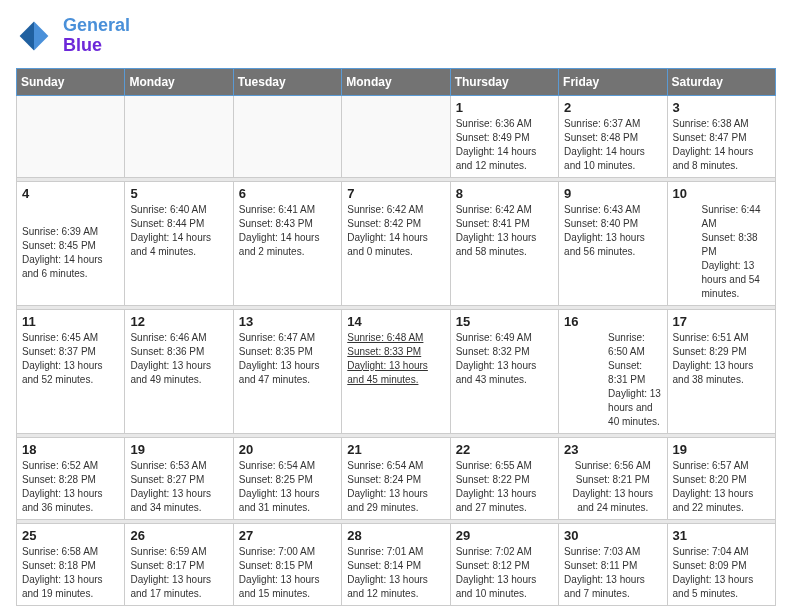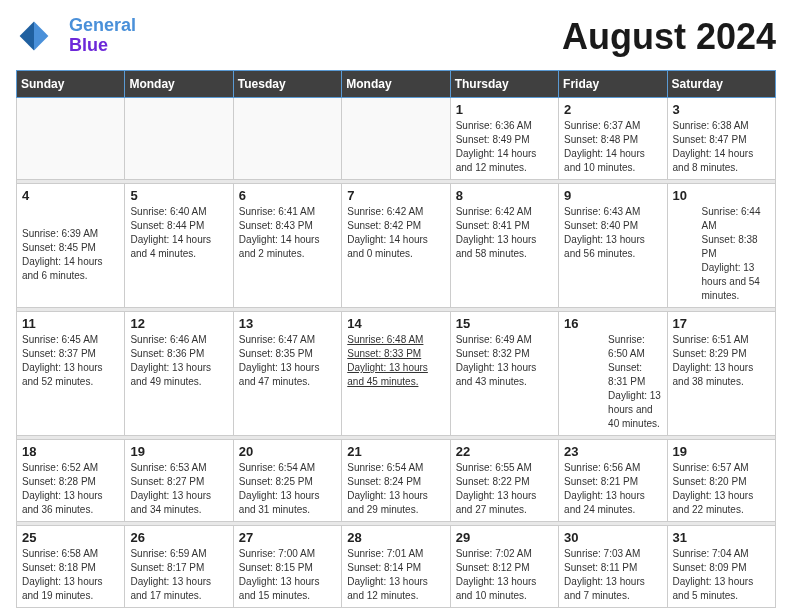--- a/index.html
+++ b/index.html
@@ -12,21 +12,21 @@
     }
     .header {
       display: flex;
       justify-content: space-between;
       align-items: flex-start;
       margin-bottom: 12px;
     }
     .logo {
       display: flex;
       align-items: center;
-      gap: 17px;
+      gap: 11px;
     }
     .logo-text {
       font-size: 18px;
       font-weight: bold;
       color: #1a1a1a;
       line-height: 1.1;
     }
     .logo-text span {
       color: #4a90d9;
     }
@@ -45,21 +45,21 @@
     .location {
       font-size: 15px;
       color: #444;
     }
     .calendar {
       width: 100%;
       border-collapse: collapse;
       border: 1px solid #ccc;
     }
     .calendar th {
-      background-color: #404040;
+      background-color: #737373;
       color: #fff;
       font-size: 12px;
       font-weight: bold;
       padding: 6px 4px;
       text-align: left;
       border: 1px solid #5a9ad4;
     }
     .calendar td {
       border: 1px solid #ccc;
       vertical-align: top;
@@ -99,21 +99,20 @@
     <svg class="logo-icon" viewBox="0 0 40 40">
       <polygon points="20,4 36,20 20,36" fill="#4a90d9"></polygon>
       <polygon points="4,20 20,4 20,36" fill="#2060a0"></polygon>
     </svg>
     <div class="logo-text">
       <div><span>General</span></div>
       <div><span style="color:#6d28d9">Blue</span></div>
     </div>
   </div>
   <div class="title-block">
-    <div class="month-year">August 2024</div>
   </div>
 </div>
 
 <table class="calendar">
   <thead>
     <tr>
     <th>Sunday</th>
         <th>Monday</th>
         <th>Tuesday</th>
         <th>Monday</th>
@@ -270,21 +269,21 @@
 Daylight: 13 hours and 29 minutes.</div>
         </td>
         <td>
           <span class="day-num">22</span>
           <div class="day-info" style="white-space: pre-line;">Sunrise: 6:55 AM
 Sunset: 8:22 PM
 Daylight: 13 hours and 27 minutes.</div>
         </td>
         <td>
           <span class="day-num">23</span>
-          <div class="day-info" style="white-space: pre-line;">Sunrise: 6:56 AM
+          <div class="day-info" style="white-space: pre-line; text-align: center;">Sunrise: 6:56 AM
 Sunset: 8:21 PM
 Daylight: 13 hours and 24 minutes.</div>
         </td>
         <td>
           <span class="day-num">19</span>
           <div class="day-info" style="white-space: pre-line;">Sunrise: 6:57 AM
 Sunset: 8:20 PM
 Daylight: 13 hours and 22 minutes.</div>
         </td>
       </tr>

